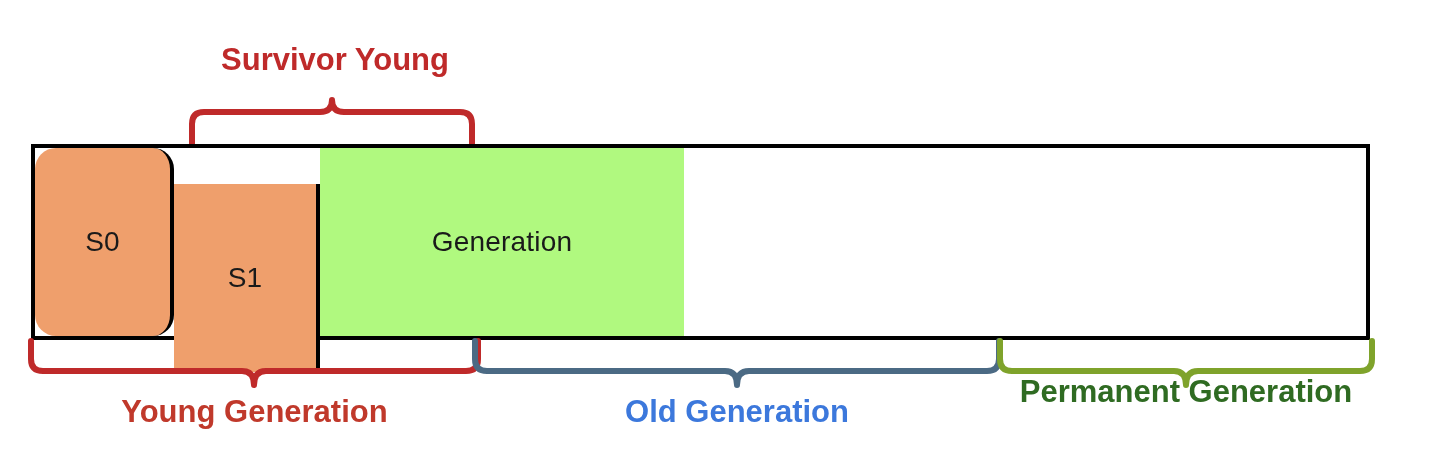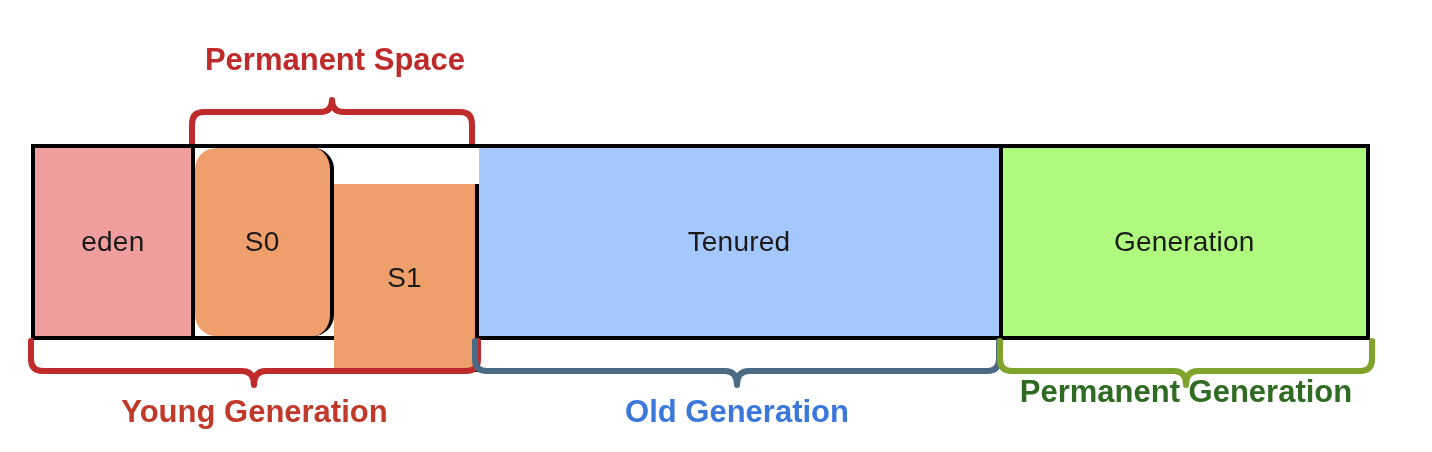--- a/index.html
+++ b/index.html
@@ -102,38 +102,32 @@
     left: 1000px;
     top: 376px;
     width: 372px;
   }
 </style>
 </head>
 <body>
 
 <div id="stage">
 
-  <div id="caption-survivor" class="caption">Permanent Space</div>
+  <div id="caption-survivor" class="caption">Survivor Young</div>
 
   <svg id="brace-survivor" class="brace-svg" width="292" height="46">
     <path d="M 6,46 L 6,24 Q 6,12 18,12 L 134,12 Q 146,12 146,0 Q 146,12 158,12 L 274,12 Q 286,12 286,24 L 286,46" fill="none" stroke="#BF2A2A" stroke-width="6" stroke-linecap="round" stroke-linejoin="round"></path>
   </svg>
 
   <div id="heap-bar">
-    <div class="region" id="region-eden">
-      <span class="region-label">eden</span>
-    </div>
     <div class="region" id="region-s0">
       <span class="region-label">S0</span>
     </div>
     <div class="region" id="region-s1">
       <span class="region-label">S1</span>
-    </div>
-    <div class="region" id="region-tenured">
-      <span class="region-label">Tenured</span>
     </div>
     <div class="region" id="region-permanent">
       <span class="region-label">Generation</span>
     </div>
   </div>
 
   <svg id="brace-young" class="brace-svg" width="459" height="46">
     <path d="M 6,0 L 6,18 Q 6,30 18,30 L 217,30 Q 229,30 229,44 Q 229,30 241,30 L 441,30 Q 453,30 453,18 L 453,0" fill="none" stroke="#BF2A2A" stroke-width="6" stroke-linecap="round" stroke-linejoin="round"></path>
   </svg>
   <div id="caption-young" class="caption">Young Generation</div>

